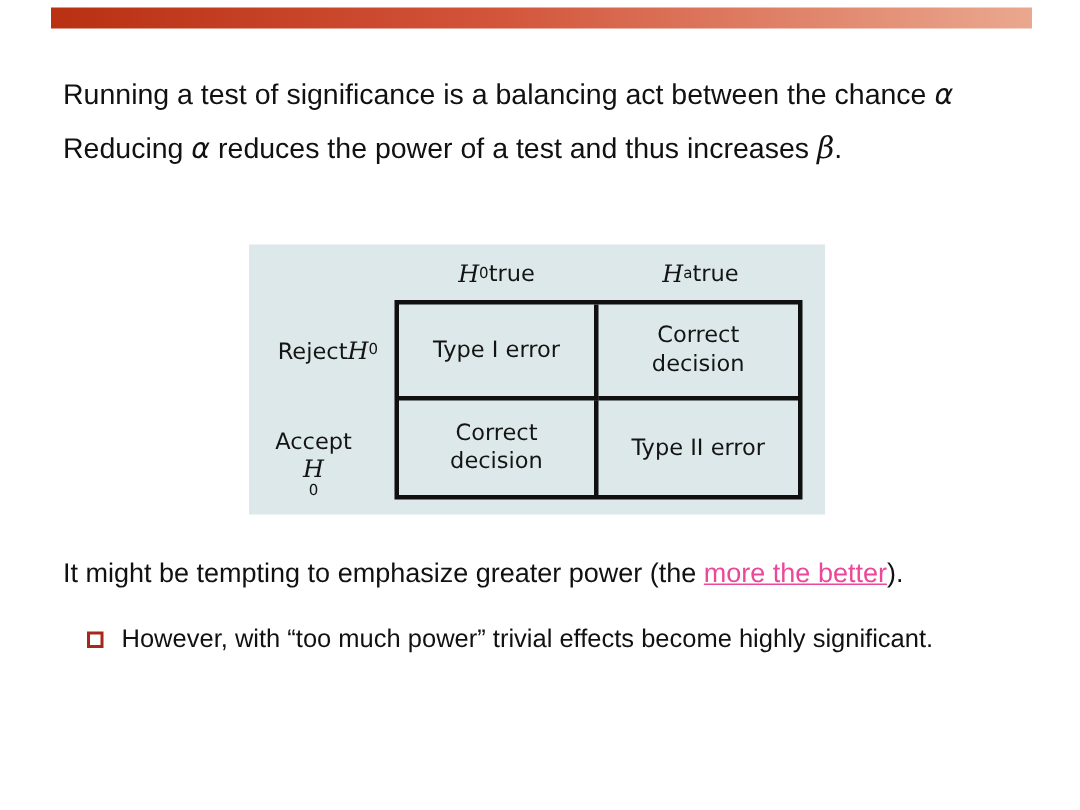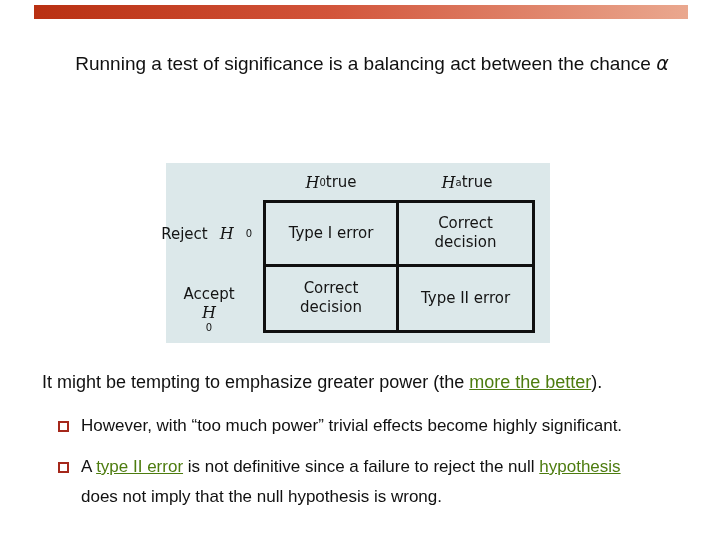--- a/index.html
+++ b/index.html
@@ -13,21 +13,21 @@
   }
   .accent-bar{
     position:absolute;left:34px;top:5px;width:654px;height:14px;
     background:linear-gradient(to right,#b93012,#d2543a 45%,#eaa88f);
   }
   
   .intro{
     position:absolute;left:42px;top:46px;width:660px;
     font-size:19px;line-height:34px;
   }
-  .intro .line{white-space:nowrap;text-align:center;}
+  .intro .line{white-space:nowrap;}
   .greek-sans{font-style:italic;font-family:"DejaVu Sans",sans-serif;}
   .greek-serif{font-style:italic;font-family:"DejaVu Serif",serif;font-size:20px;}
   .navy-bold{font-weight:bold;color:#3b3b80;}
   
   .figure{
     position:absolute;left:166px;top:163px;width:384px;height:180px;
     background:#dce8ea;
     font-family:"DejaVu Sans",sans-serif;
     font-size:15px;color:#141414;
   }
@@ -48,29 +48,29 @@
     display:flex;align-items:center;justify-content:center;
     text-align:center;padding:0 13px;line-height:19px;
   }
   .fig-cell.br{border-right:3px solid #101010;}
   .fig-cell.bb{border-bottom:3px solid #101010;}
   .row-label{
     position:absolute;left:0;width:92px;
     display:flex;align-items:center;justify-content:flex-end;
     padding-right:6px;box-sizing:border-box;white-space:nowrap;
   }
-  .row-label.r0{top:37px;height:67px;gap:12px;}
+  .row-label.r0{top:37px;height:67px;}
   .row-label.r1{top:104px;height:66px;flex-direction:column;}
   
   .tempting{
     position:absolute;left:42px;top:370px;width:660px;
     font-size:18px;line-height:24px;white-space:nowrap;
   }
   .gold-link{
-    color:#4d7c0f;text-decoration:underline;cursor:pointer;
+    color:#ec4899;text-decoration:underline;cursor:pointer;
   }
   .bullets{
     position:absolute;left:58px;top:411px;width:628px;
     font-size:17px;line-height:30px;
   }
   .bullet-item{display:flex;margin-bottom:11px;}
   .bullet-square{
     flex:0 0 auto;width:7px;height:7px;
     border:2px solid #a5281b;background:#ffffff;
     margin:10px 12px 0 0;
@@ -80,20 +80,23 @@
 </head>
 <body>
 
 <div class="slide">
 
   <div class="accent-bar"></div>
 
   <div class="intro">
     <div class="line">
       <span>Running a test of significance is a balancing act between the chance </span><span class="greek-sans">α</span>
+    </div>
+    <div class="line">
+      <span>Reducing </span><span class="greek-sans">α</span><span> reduces the power of a test and thus increases </span><span class="greek-serif">β</span><span>.</span>
     </div>
   </div>
 
   <div class="figure">
 
     <div class="fig-header c0">
       <span class="h-serif">H</span>
         <span class="h-sub">0</span>
         <span> true</span>
     </div>
@@ -127,23 +130,16 @@
     <span>It might be tempting to emphasize greater power (the </span><span class="gold-link">more the better</span><span>).</span>
   </div>
 
   <div class="bullets">
 
     <div class="bullet-item">
       <span class="bullet-square"></span>
       <span class="bullet-text">However, with “too much power” trivial effects become highly significant.</span>
     </div>
 
-    <div class="bullet-item">
-      <span class="bullet-square"></span>
-      <span class="bullet-text">
-        <span>A </span><span class="gold-link">type II error</span><span> is not definitive since a failure to reject the null </span><span class="gold-link">hypothesis</span><br>
-        <span>does not imply that the null hypothesis is wrong.</span>
-      </span>
-    </div>
 
   </div>
 
 </div>
 
 </body></html>

